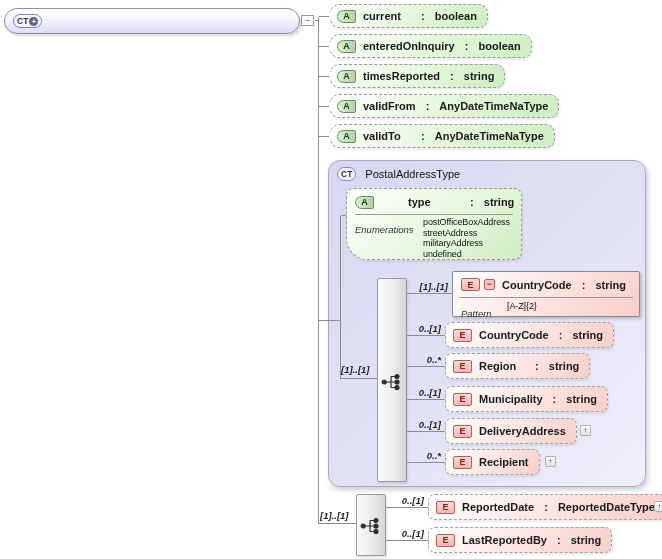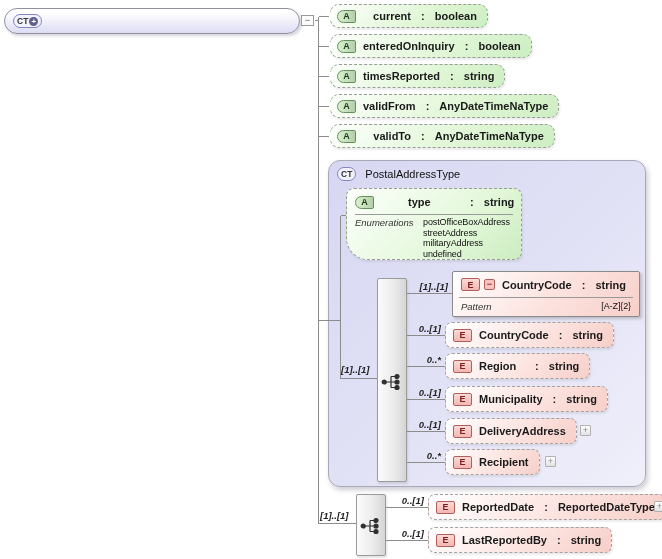--- a/index.html
+++ b/index.html
@@ -46,21 +46,21 @@
     display:inline-flex; align-items:center; gap:7px; padding:0 10px 0 6px;
     border:1px dashed #9a9a9a; border-radius:9px;
     background:linear-gradient(135deg,#fcfffb 0%,#e2f7d8 55%,#cdeec2 100%);
     box-shadow:1px 2px 2px rgba(100,100,100,.12);
     white-space:nowrap;
   }
   .attr-box::before {
     content:''; position:absolute; left:-4px; top:50%; transform:translateY(-50%);
     width:8px; height:8px; background:#fff; border-radius:50%;
   }
-  .attr-box .nm { min-width:48px;text-align:right; }
+  .attr-box .nm { min-width:48px; }
 
   .a-icon {
     width:19px; height:13px; flex:0 0 19px;
     display:inline-flex; align-items:center; justify-content:center;
     border:1px solid #61905a; border-radius:7px 2px 2px 7px;
     background:linear-gradient(90deg,#d9f2cd 0%,#b3cfa9 100%);
     font-size:9px; font-weight:bold; color:#1c3a1c;
   }
 
   
@@ -80,21 +80,21 @@
     position:absolute; left:346px; top:188px; width:176px; height:72px; z-index:2;
     border:1px dashed #9a9a9a; border-radius:8px 8px 8px 22px;
     background:linear-gradient(135deg,#fcfffb 0%,#e4f8db 60%,#ccedc0 100%);
     box-shadow:1px 2px 2px rgba(100,100,100,.12);
     padding:4px 8px 0 8px;
   }
   .type-box .hdr { display:flex; align-items:center; gap:7px; height:18px; }
   .type-box .hdr .nm { min-width:52px;margin-left:27px; }
   .type-box .rule { border-top:1px solid #9a9a9a; margin:3px 0 2px 0; }
   .facet-row { display:flex; align-items:flex-start; }
-  .facet-label { font-style:italic; font-size:9.5px; color:#333; width:68px; flex:0 0 68px; }
+  .facet-label { font-style:italic; font-size:9.5px; color:#333; width:68px; flex:0 0 68px;margin-top:7px; }
   .enum-list { display:flex; flex-direction:column; }
   .enum-val, .facet-val { font-size:9px; font-weight:normal; color:#111; line-height:10.5px; letter-spacing:-0.1px; }
 
   
   .seq-conn {
     position:absolute; z-index:2;
     border:1px solid #9a9a9a; border-radius:2px;
     background:linear-gradient(90deg,#fbfbfb 0%,#ececec 55%,#d5d5d5 100%);
     box-shadow:1px 2px 2px rgba(100,100,100,.18);
   }
@@ -129,21 +129,21 @@
   
   .country-box {
     position:absolute; left:452px; top:271px; width:188px; height:46px; z-index:2;
     border:1px solid #8a8a8a; border-radius:2px;
     background:linear-gradient(135deg,#ffffff 0%,#fce2de 55%,#f7cfc9 100%);
     box-shadow:2px 2px 3px rgba(90,90,90,.3);
     padding:0 8px;
   }
   .country-box .hdr { display:flex; align-items:center; gap:7px; height:25px; }
   .country-box .rule { border-top:1px solid #999; margin:0 -2px; }
-  .country-box .facet-row { margin-top:3px;justify-content:space-between; }
+  .country-box .facet-row { margin-top:3px; }
   .country-box .facet-label { width:46px; flex:0 0 46px; }
 
   
   .plus-toggle {
     position:absolute; z-index:6; width:11px; height:11px;
     border:1px solid #b0b0b0; background:linear-gradient(180deg,#ffffff,#e2e2e2);
     color:#8a8a8a; font-size:9px; line-height:9px; text-align:center; cursor:pointer;
     border-radius:1px;
   }
 

